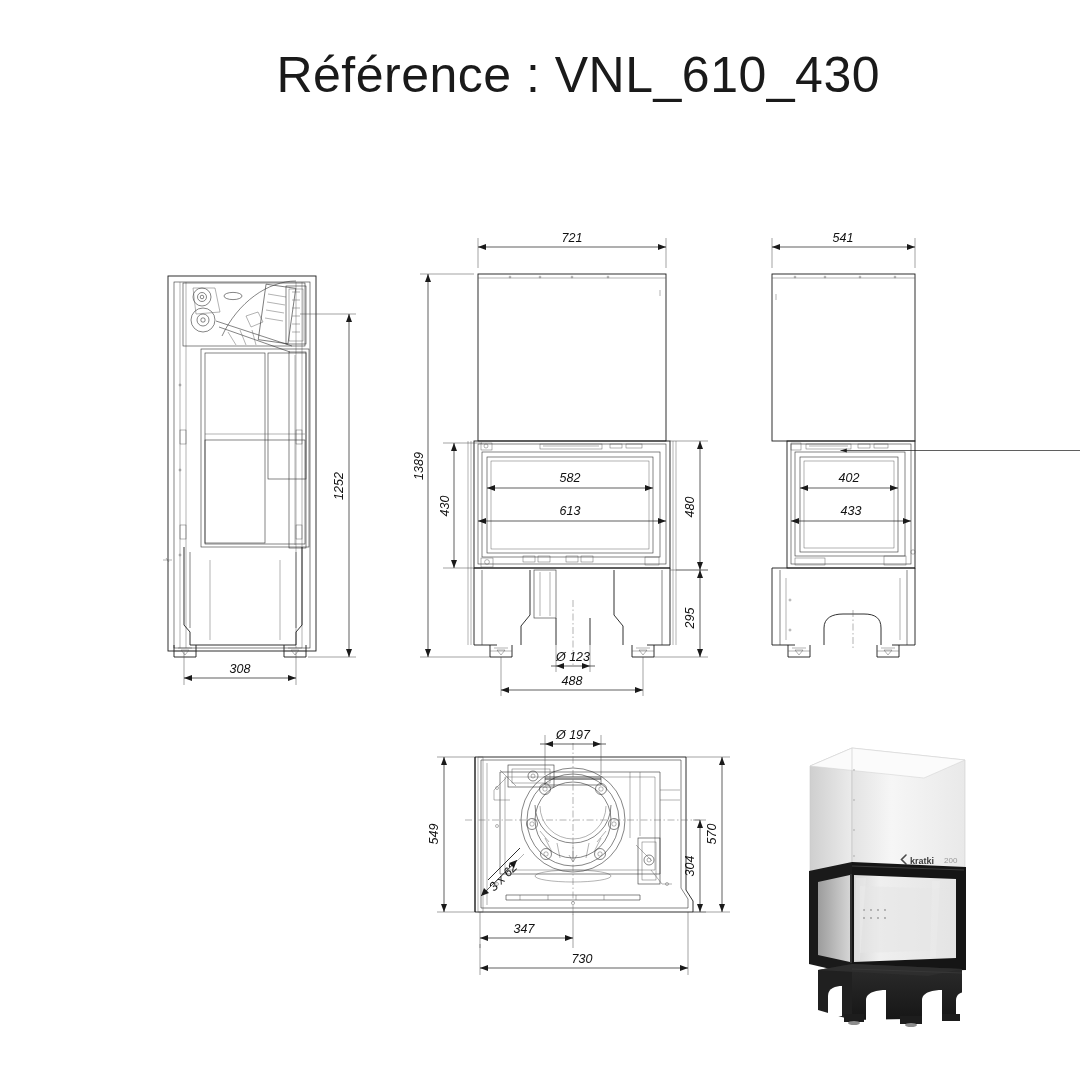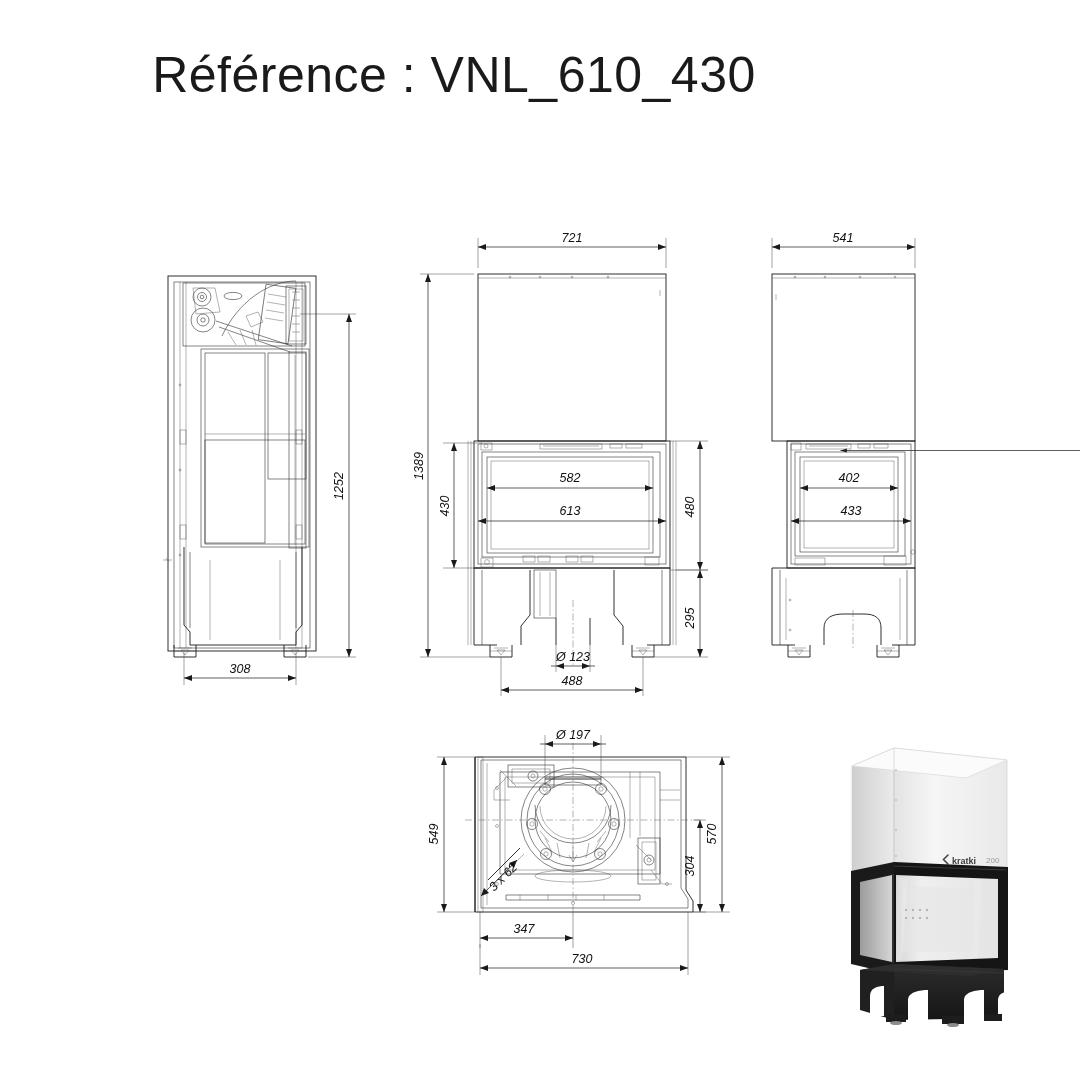--- a/index.html
+++ b/index.html
@@ -16,41 +16,41 @@
     position: relative;
   }
   #page {
     position: relative;
     width: 1080px;
     height: 1080px;
     background: #ffffff;
   }
   #title {
     position: absolute;
-    left: 16px;
+    left: 4px;
     top: 46px;
     width: 876px;
-    text-align: center;
+    text-align: right;
     font-size: 50px;
     font-weight: 400;
     letter-spacing: 0.5px;
     color: #1a1a1a;
     font-family: "Liberation Sans", sans-serif;
     white-space: nowrap;
   }
   #drawing {
     position: absolute;
     left: 0;
     top: 0;
     width: 1080px;
     height: 1080px;
   }
   .photo-wrap {
     position: absolute;
-    left: 846px;
+    left: 804px;
     top: 738px;
     width: 200px;
     height: 292px;
   }
 </style>
 </head>
 <body>
 
 <div id="page">
 

